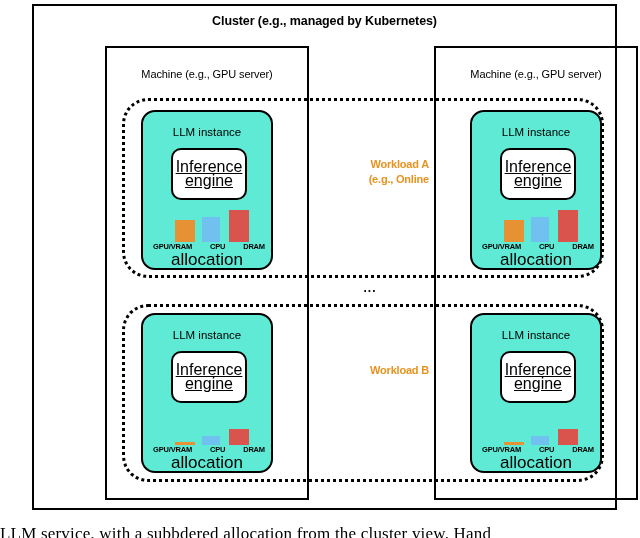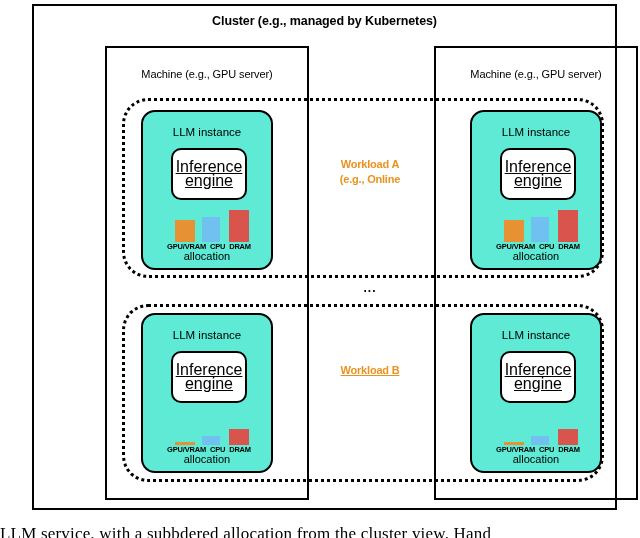--- a/index.html
+++ b/index.html
@@ -71,29 +71,29 @@
     box-sizing: border-box;
     background: transparent;
   }
   #workload-a-band { top: 92px;  height: 180px; }
   #workload-b-band { top: 298px; height: 178px; }
 
   .workload-label {
     position: absolute;
     left: 277px;
     width: 118px;
-    text-align: center;
+    text-align: right;
     color: #E8921F;
     font-size: 11px;
     font-weight: bold;
     line-height: 15px;
     letter-spacing: -0.2px;
   }
   #workload-a-label { top: 151px; }
-  #workload-b-label { top: 357px; text-decoration: underline; }
+  #workload-b-label { top: 357px; }
 
   
   .llm-card {
     position: absolute;
     width: 132px;
     height: 160px;
     border: 2px solid #000;
     border-radius: 14px;
     box-sizing: border-box;
     background: #5eead4;
@@ -145,32 +145,32 @@
     position: absolute;
     bottom: 0;
   }
   .bars-axis-labels {
     position: absolute;
     left: 4px;
     top: 130px;
     width: 124px;
     display: flex;
     justify-content: center;
-    gap: 4px;
+    gap: 18px;
     font-size: 7.5px;
     font-weight: bold;
     letter-spacing: -0.2px;
   }
   .alloc-caption {
     position: absolute;
     left: 0;
     top: 138px;
     width: 100%;
     text-align: center;
-    font-size: 11px;
+    font-size: 17px;
   }
 
   
   #band-ellipsis {
     position: absolute;
     left: 277px;
     top: 275px;
     width: 118px;
     text-align: center;
     font-size: 12px;

